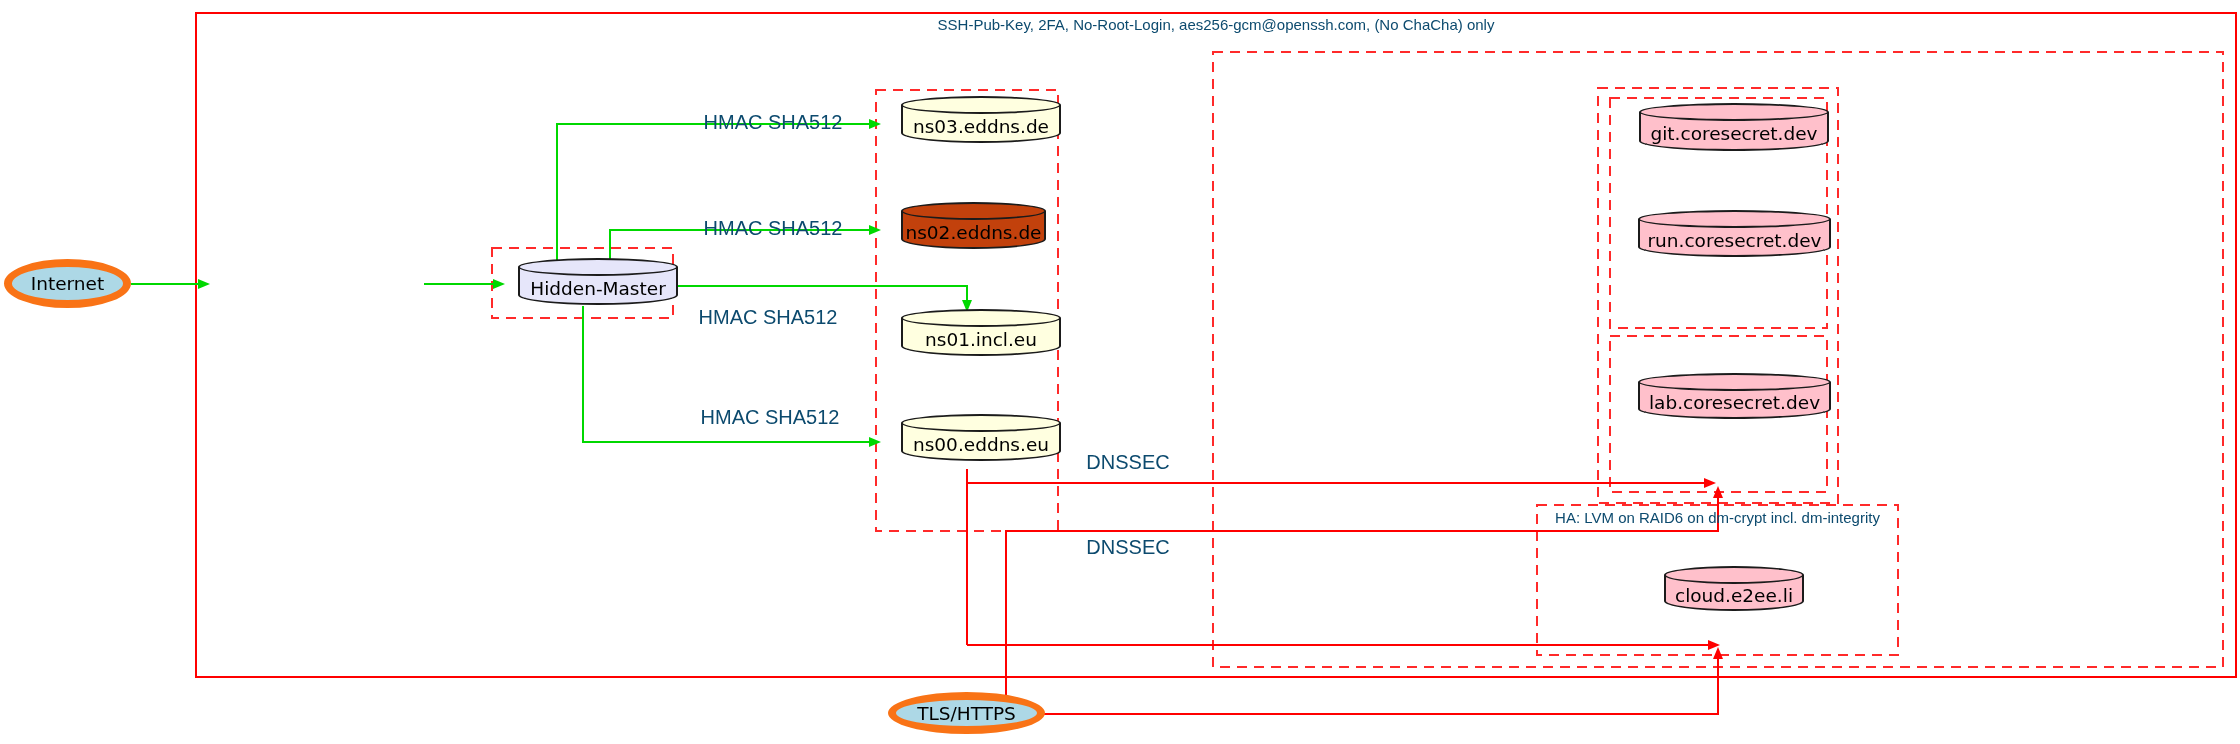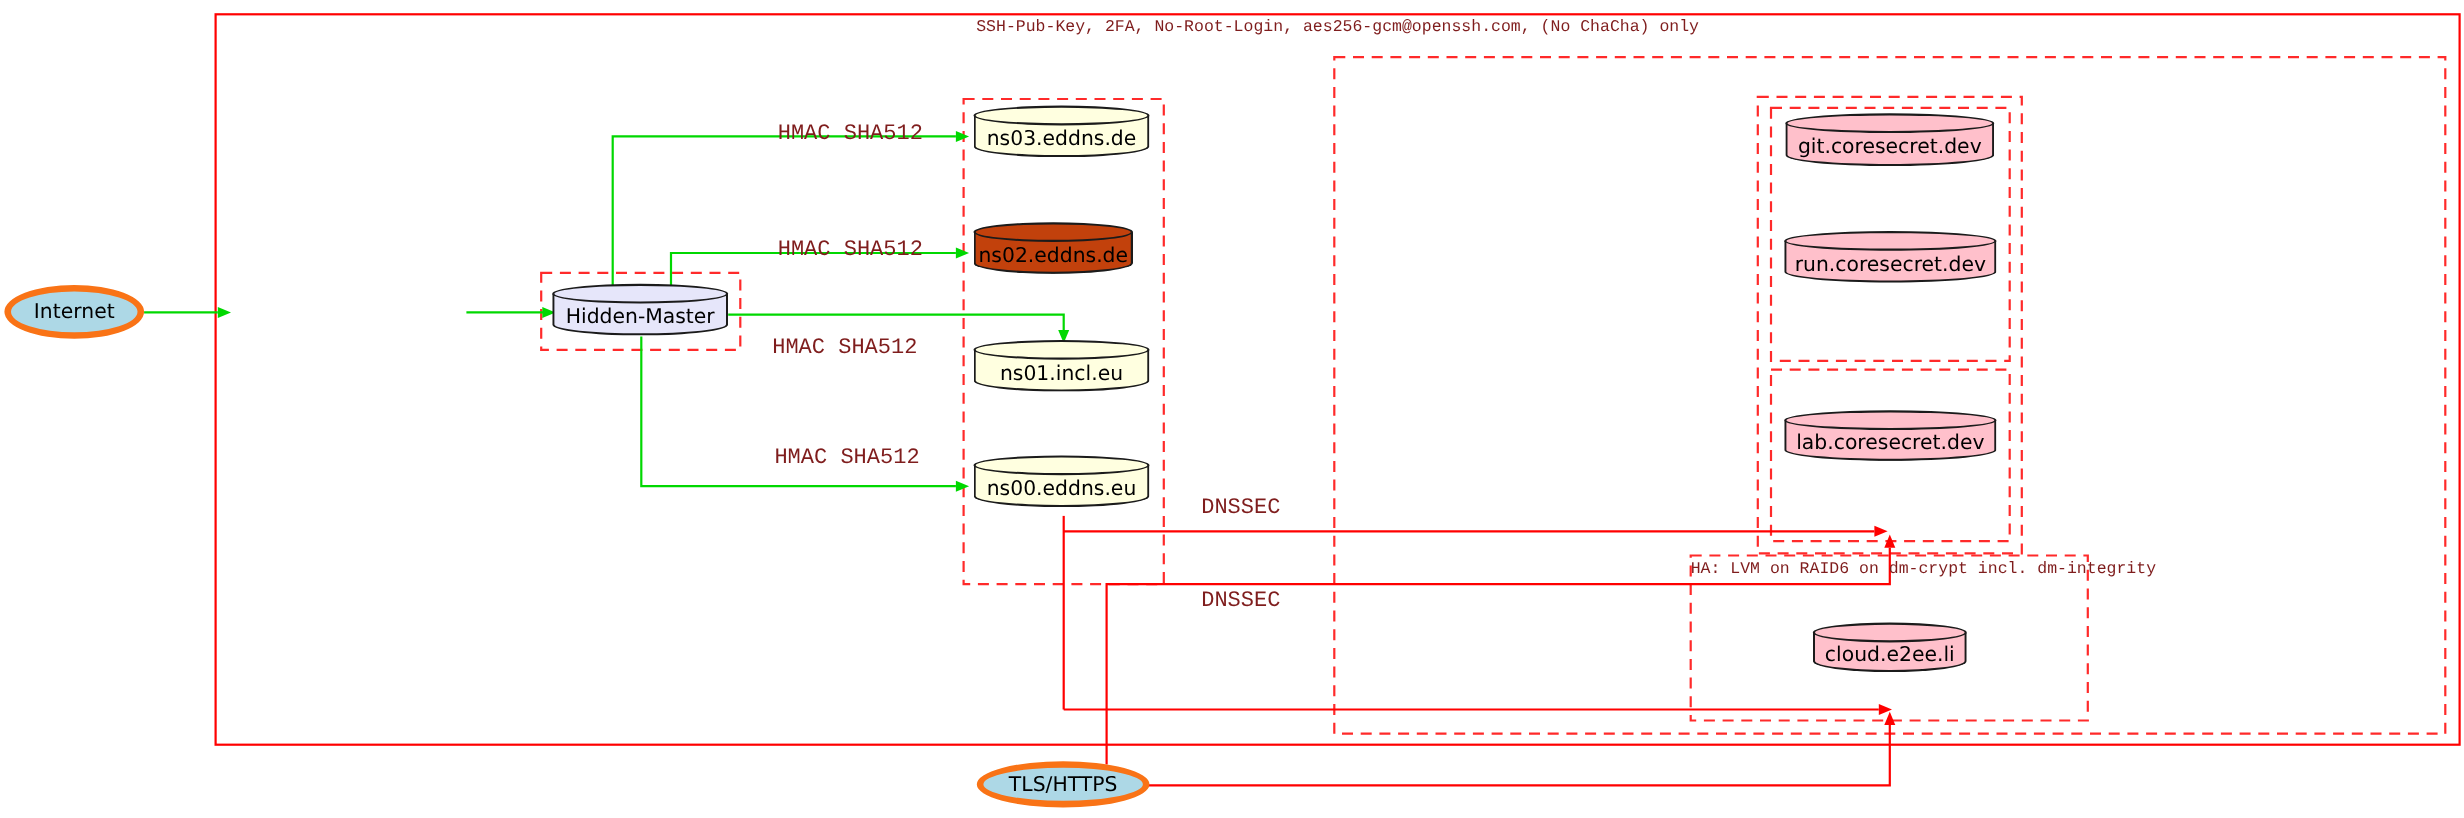--- a/index.html
+++ b/index.html
@@ -1,30 +1,30 @@
 <!DOCTYPE html>
 <html><head>
 <meta charset="utf-8">
 <style>
   html,body{margin:0;padding:0;background:#ffffff;}
   .stage{position:relative;width:2240px;height:744px;background:#ffffff;overflow:hidden;
          font-family:"DejaVu Sans",sans-serif;}
   svg.overlay{position:absolute;left:0;top:0;z-index:1;}
   .node{position:absolute;z-index:3;display:flex;align-items:center;justify-content:center;
         color:#000;font-size:18.5px;white-space:nowrap;box-sizing:border-box;}
-  .ellipse{border:6px solid #f97316;border-radius:50%;}
+  .ellipse{border:8px solid #f97316;border-radius:50%;}
   .cyl{border:2px solid #1b1b1b;border-top:none;border-radius:0 0 50% 50% / 0 0 10px 10px;
-       padding-top:6px;}
+       padding-top:6px;margin-left:16px;}
   .cyl::before{content:"";position:absolute;left:-2px;right:-2px;top:-9px;height:18px;
        border:2px solid #1b1b1b;border-radius:50%;background:inherit;box-sizing:border-box;}
   .diamond{background:transparent;}
   .diamond svg{position:absolute;left:0;top:0;}
   .diamond span{position:relative;z-index:2;}
-  .lbl{position:absolute;z-index:4;color:#7f1d1d;text-align:center;white-space:nowrap;
-       font-family:Liberation Mono, monospace;}
+  .lbl{position:absolute;z-index:4;color:#0c4a6e;text-align:center;white-space:nowrap;
+       font-family:Liberation Sans, sans-serif;}
   .edge-lbl{font-size:20px;line-height:22px;text-align:center;}
   .cluster-lbl{font-size:15px;line-height:17px;}
 </style>
 </head>
 <body>
 
 <div class="stage">
 
   <svg class="overlay" width="2240" height="744" viewBox="0 0 2240 744">
 

